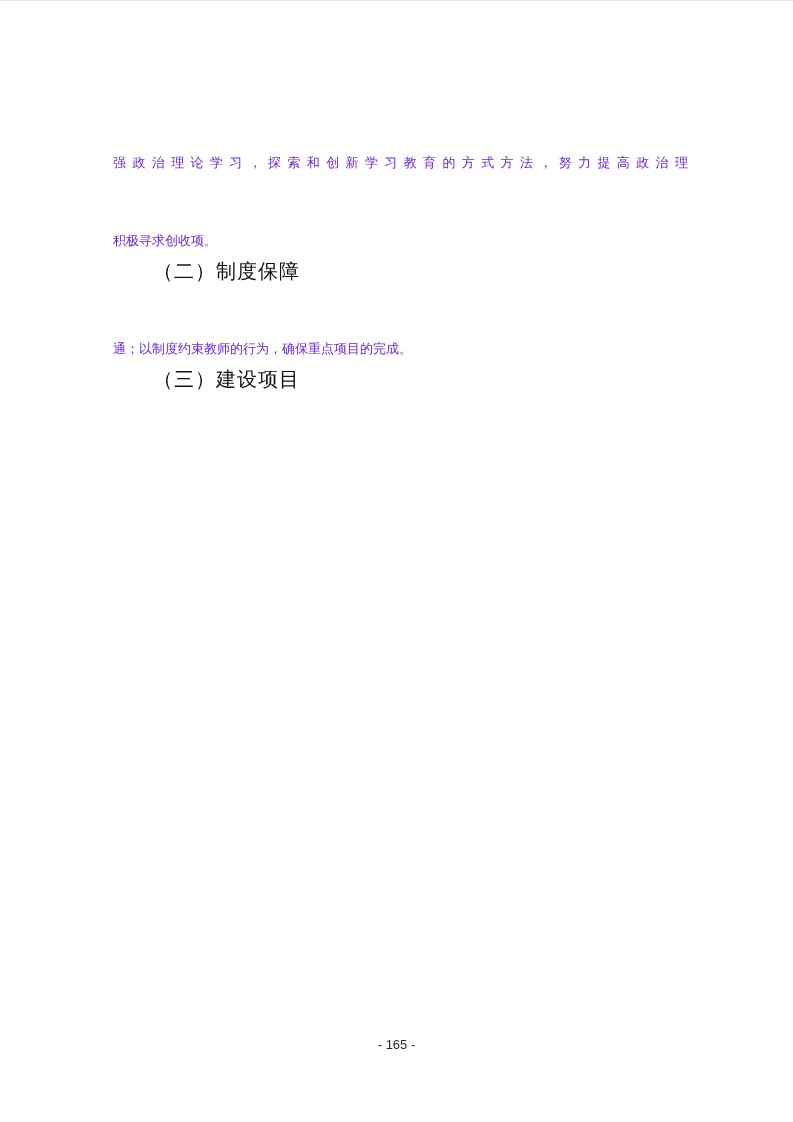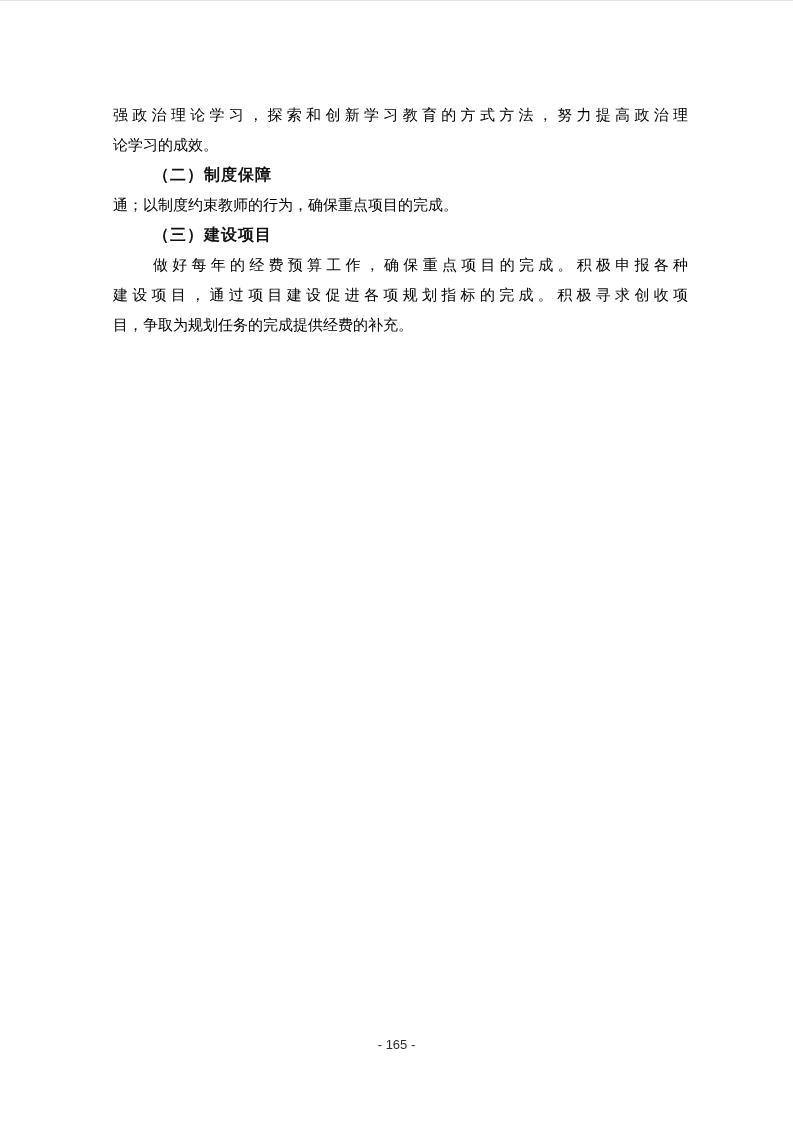--- a/index.html
+++ b/index.html
@@ -19,41 +19,42 @@
   }
   .content {
     position: absolute;
     left: 113px;
     top: 99px;
     width: 575px;
   }
   .line {
     height: 30px;
     line-height: 30px;
-    font-size: 15px;
+    font-size: 13px;
     letter-spacing: 0;
     white-space: nowrap;
     text-align: justify;
     text-align-last: left;
-    color: #000000;
+    color: #6d28d9;
+    margin-top: 48px;
   }
   .line.fill {
     white-space: normal;
     text-align: justify;
     text-align-last: justify;
   }
   .line.indent {
     text-indent: 40px;
   }
   .heading {
     height: 30px;
     line-height: 30px;
     margin: 0;
-    font-size: 16px;
-    font-weight: bold;
+    font-size: 20px;
+    font-weight: normal;
     color: #111111;
     text-indent: 40px;
     font-family: "Liberation Sans", "DejaVu Sans", sans-serif;
     letter-spacing: 1px;
   }
   .page-footer {
     position: absolute;
     left: 0;
     top: 1036px;
     width: 100%;
@@ -64,33 +65,28 @@
   }
 </style>
 </head>
 <body>
 
 <div class="page">
   <div class="content">
 
     <div class="para">
       <div class="line fill">强政治理论学习，探索和创新学习教育的方式方法，努力提高政治理</div>
-      <div class="line">论学习的成效。</div>
+      <div class="line">积极寻求创收项。</div>
     </div>
 
     <h2 class="heading">（二）制度保障</h2>
 
     <div class="para">
       <div class="line">通；以制度约束教师的行为，确保重点项目的完成。</div>
     </div>
 
     <h2 class="heading">（三）建设项目</h2>
 
-    <div class="para">
-      <div class="line fill indent">做好每年的经费预算工作，确保重点项目的完成。积极申报各种</div>
-      <div class="line fill">建设项目，通过项目建设促进各项规划指标的完成。积极寻求创收项</div>
-      <div class="line">目，争取为规划任务的完成提供经费的补充。</div>
-    </div>
 
   </div>
 
   <div class="page-footer">- 165 -</div>
 </div>
 
 </body></html>

